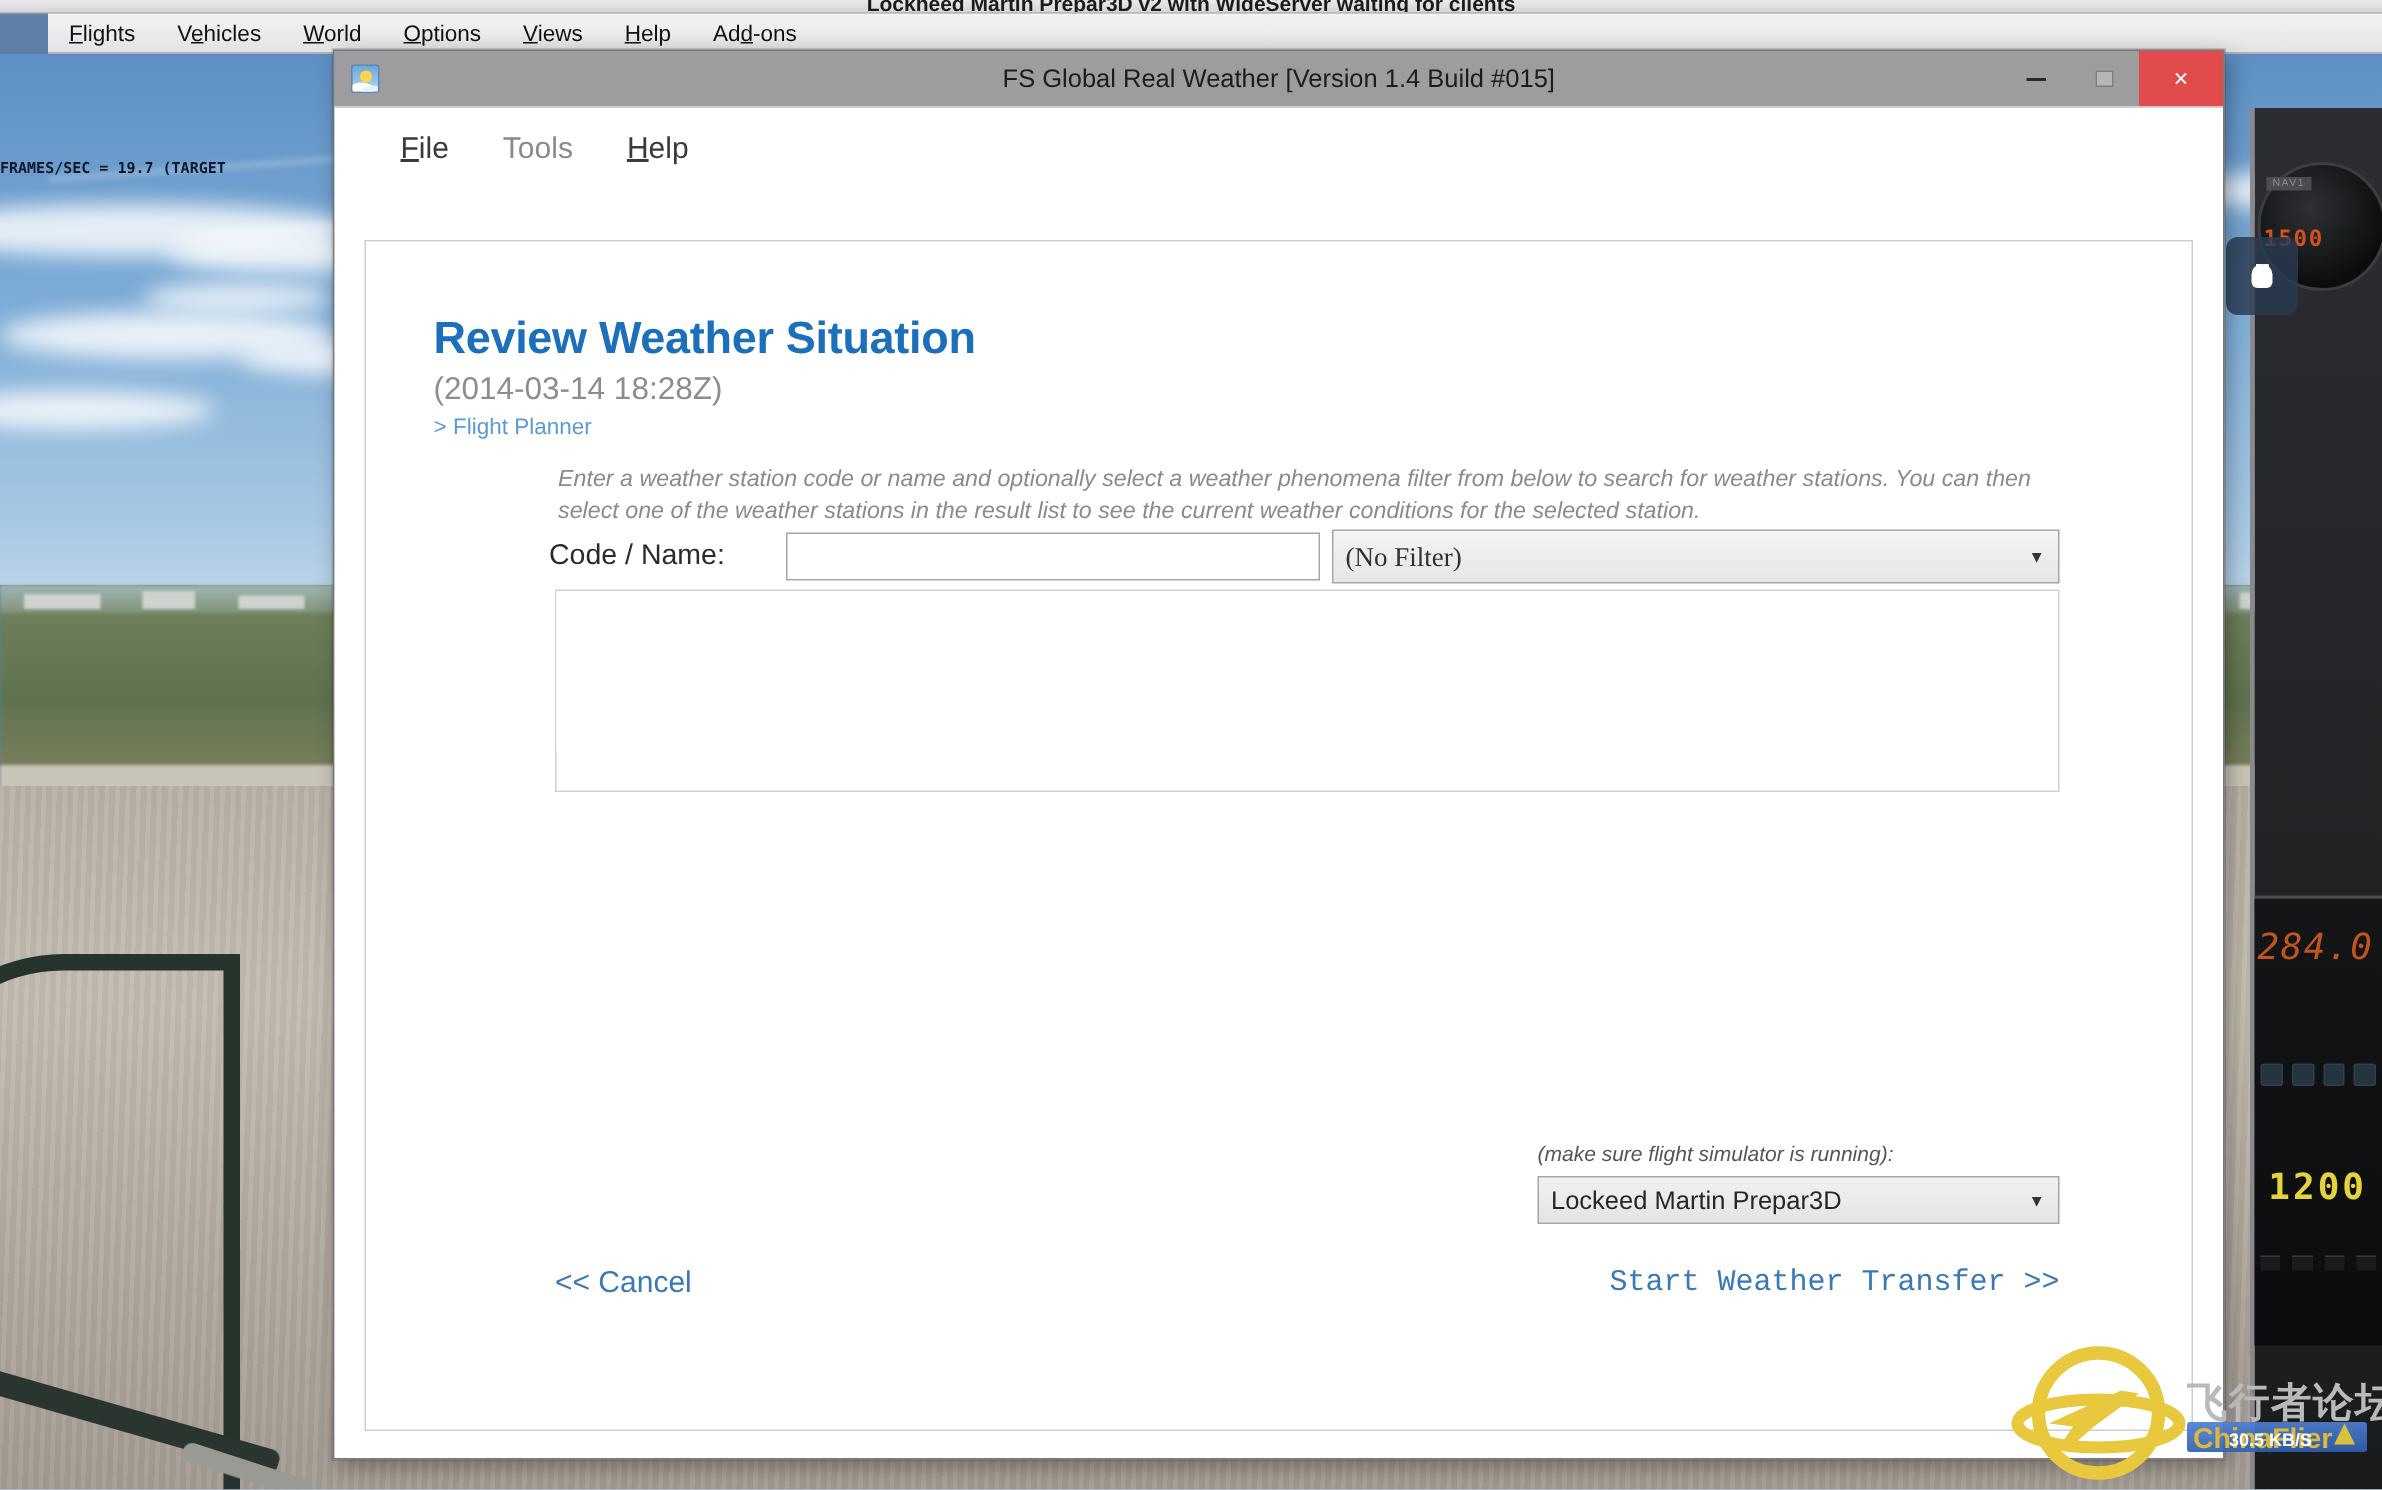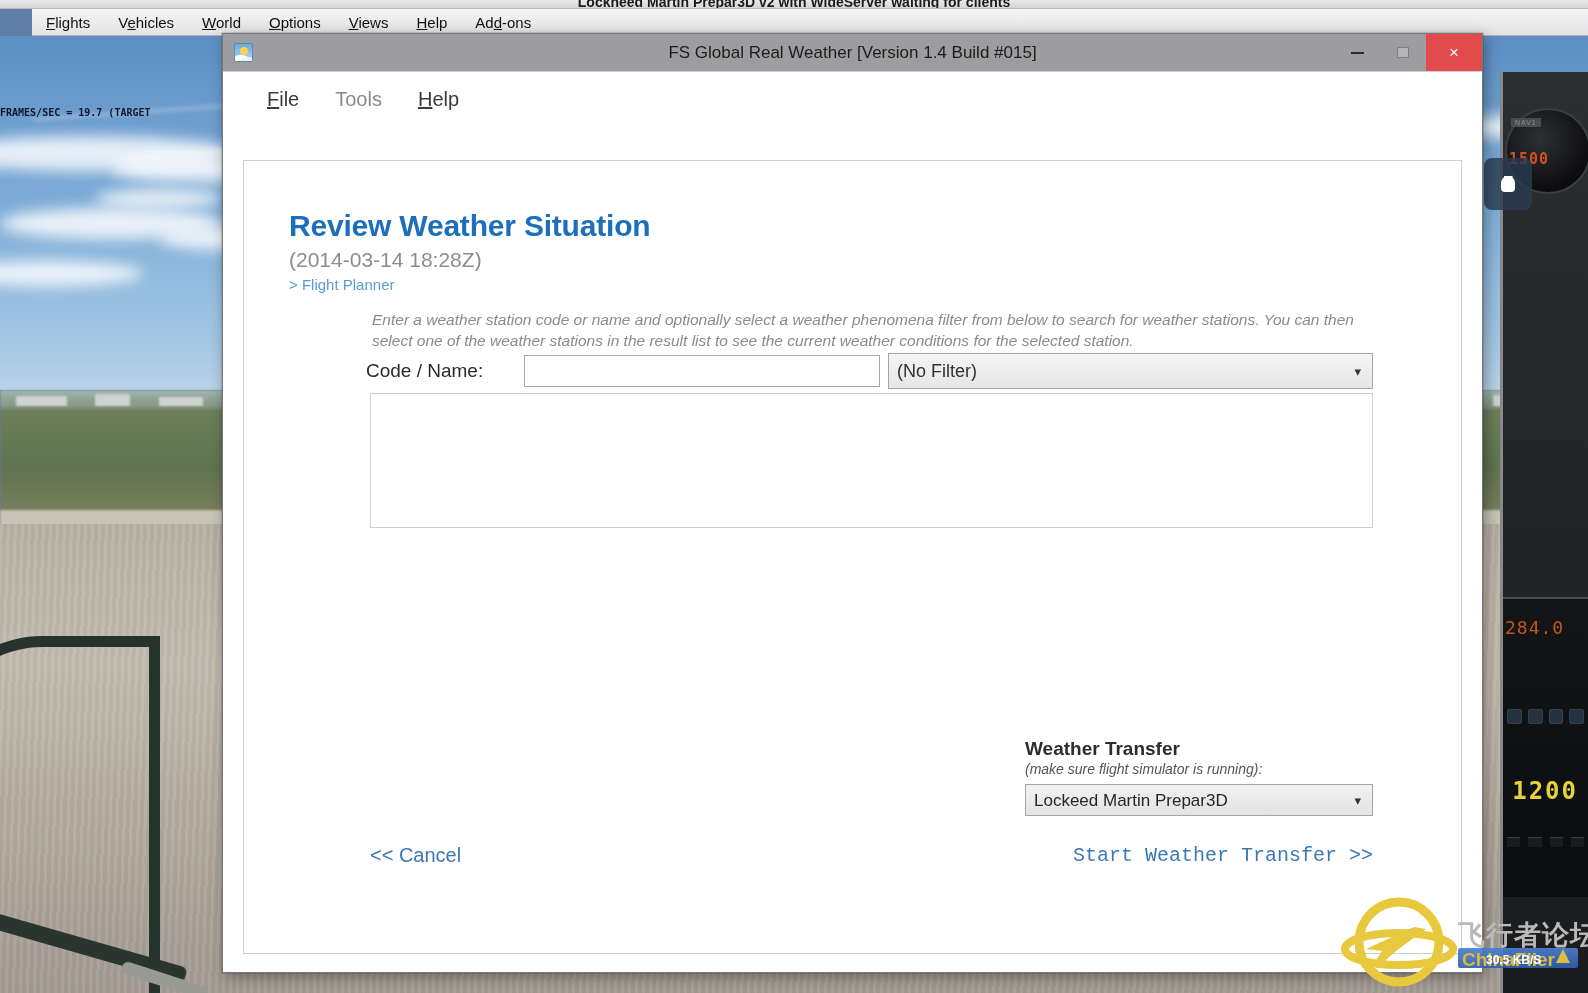--- a/index.html
+++ b/index.html
@@ -108,21 +108,21 @@
     position: absolute; left: 8px; top: 46px; font-size: 7px; color: #8d8f92;
     background: #4a4c4f; padding: 1px 4px; letter-spacing: 1px;
   }
   .radio-strip {
     position:absolute; left: 0; right: 0; top: 525px; height: 300px;
     background: linear-gradient(#141517, #0b0c0d);
     border-top: 2px solid #4b4d50;
   }
   .radio-num {
     position:absolute; left: 2px; top: 18px; font-family: "DejaVu Sans Mono", monospace;
-    font-size: 18px; color: #c2541f; letter-spacing: 1px;
+    font-size: 24px; color: #c2541f; letter-spacing: 1px; font-style: italic;
   }
   .xpdr-num {
     position:absolute; right: 10px; top: 178px; font-family: "DejaVu Sans Mono", monospace;
     font-size: 24px; color: #e6d23a; letter-spacing: 2px; font-weight: bold;
   }
   .btn-row { position:absolute; left: 4px; right: 4px; top: 110px; display:flex; gap: 6px; }
   .mini-btn { flex:1; height: 15px; background:#24333f; border-radius:2px; border:1px solid #30404d; }
   .btn-row2 { position:absolute; left: 4px; right: 4px; top: 238px; display:flex; gap: 8px; }
   .mini-btn2 { flex:1; height: 10px; background:#1a1b1d; border-top:1px solid #3a3b3d; }
 
@@ -220,21 +220,21 @@
   }
   .txt-input {
     width: 356px; height: 32px; border: 1px solid #a7a7a9; background: #fff;
     font-size: 15px; padding: 0 6px; outline: none; font-family: "Liberation Sans", sans-serif;
   }
   .filter-select {
     margin-left: 8px; flex: 1; height: 36px;
     border: 1px solid #a5a5a7;
     background: linear-gradient(#f4f4f4, #e6e6e6);
     font-size: 18px; color: #303030; padding: 0 8px;
-    font-family: Liberation Sans, sans-serif;
+    font-family: Liberation Serif, serif;
     appearance: none; -webkit-appearance: none;
     position: relative;
   }
   .select-wrap { margin-left: 8px; flex: 1; position: relative; }
   .select-wrap .chev {
     position: absolute; right: 12px; top: 50%; transform: translateY(-50%);
     pointer-events: none; font-size: 13px; color: #333;
   }
   .select-wrap .filter-select { margin-left: 0; width: 100%; }
 
@@ -442,21 +442,20 @@
           </select>
           <span class="chev">▾</span>
         </div>
       </div>
 
       <div class="grid">
         <div class="grid-body"></div>
       </div>
 
       <div class="transfer-block">
-        <div class="transfer-title">Weather Transfer</div>
         <div class="transfer-sub">(make sure flight simulator is running):</div>
         <div class="sim-select-wrap">
           <select class="sim-select">
             <option>Lockeed Martin Prepar3D</option>
           </select>
           <span class="chev">▾</span>
         </div>
       </div>
 
       <div class="link-cancel">&lt;&lt; Cancel</div>

